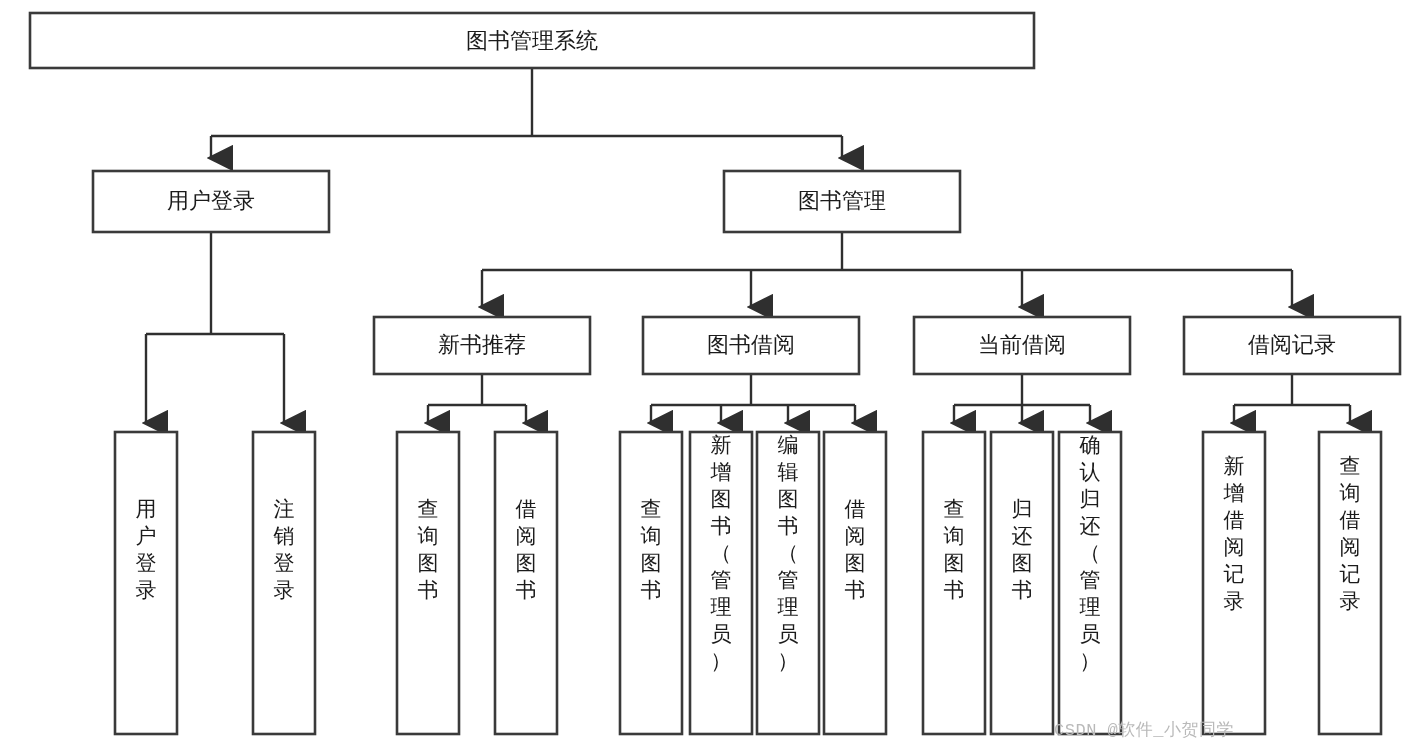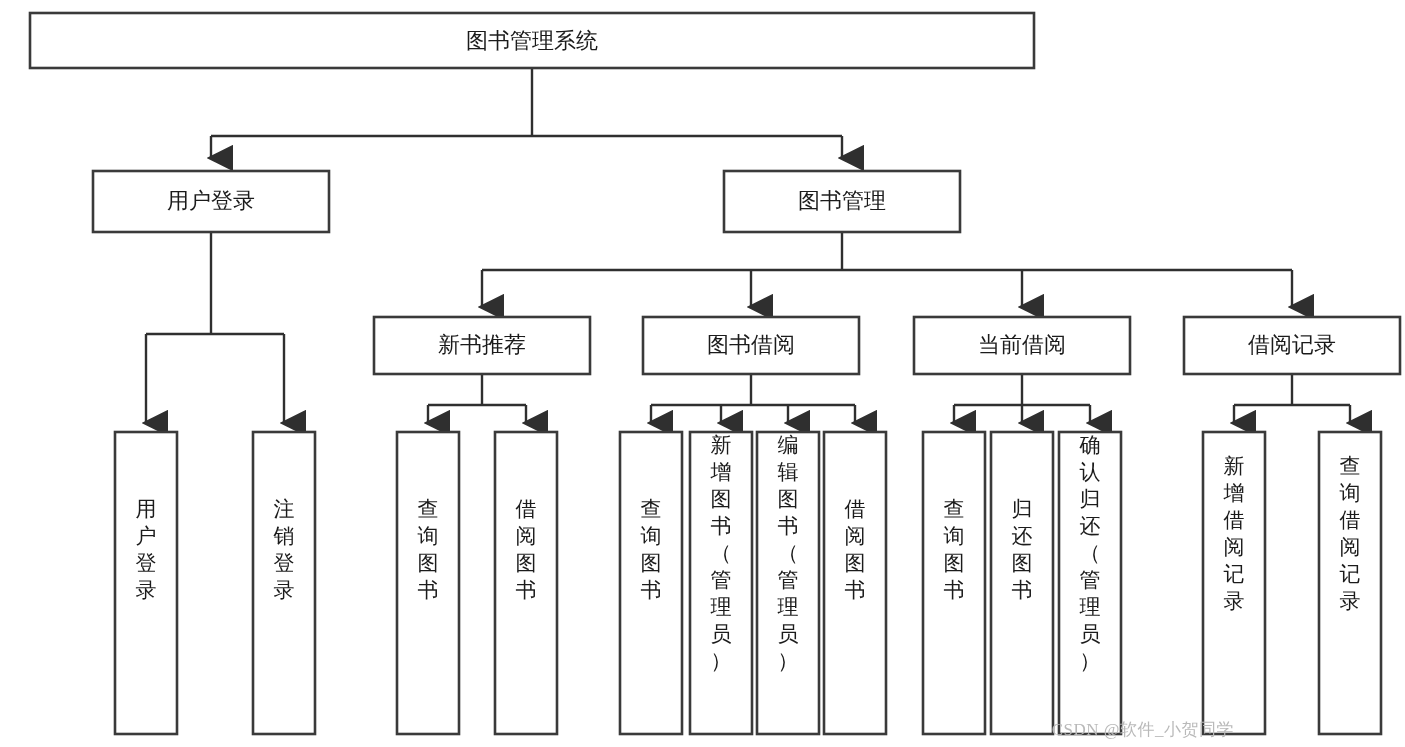--- a/index.html
+++ b/index.html
@@ -48,21 +48,21 @@
     stroke-width: 2.4;
     fill: none;
   }
   .arrow-head {
     fill: #2f2f2f;
   }
   .watermark {
     position: absolute;
     right: 8px;
     bottom: 6px;
-    font-family: Liberation Serif, serif;
+    font-family: Liberation Mono, monospace;
     font-size: 17px;
     color: #b9b9b9;
     white-space: nowrap;
     letter-spacing: 0.5px;
   }
 </style>
 </head>
 <body>
 
 <div id="chart-root">

